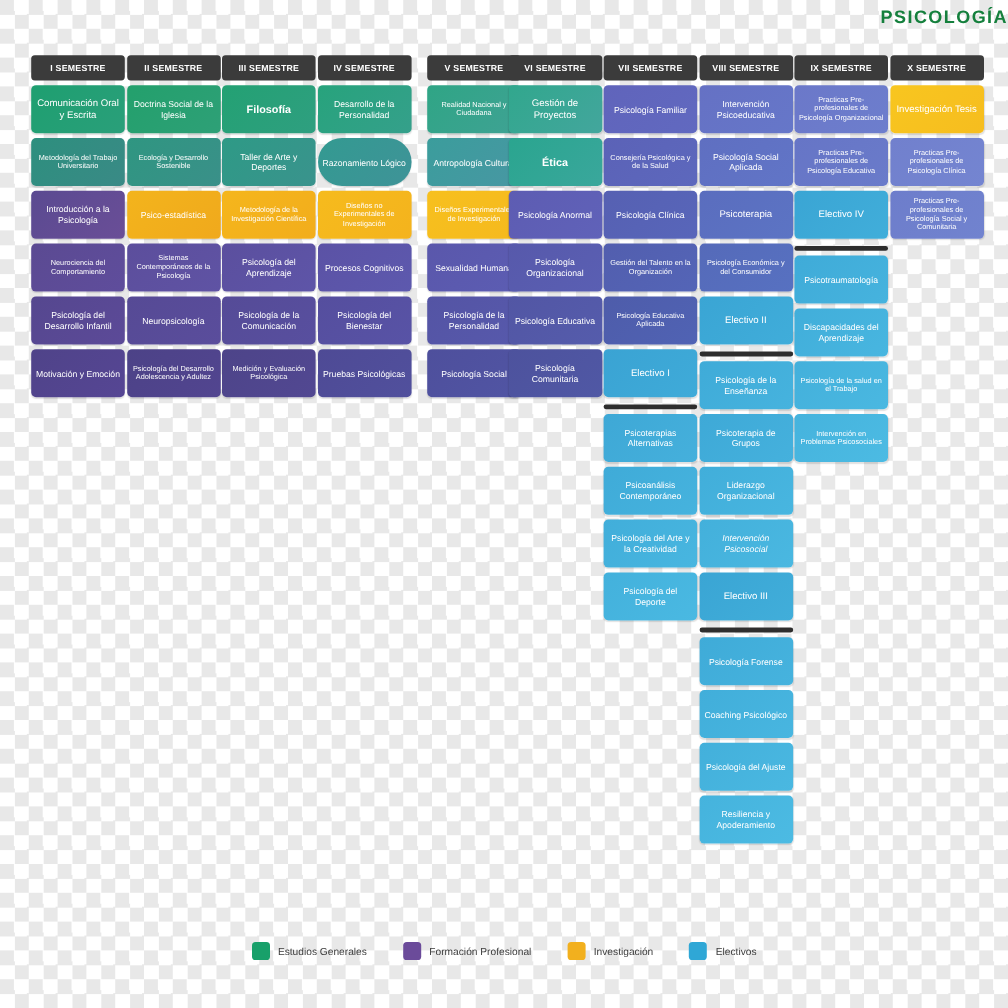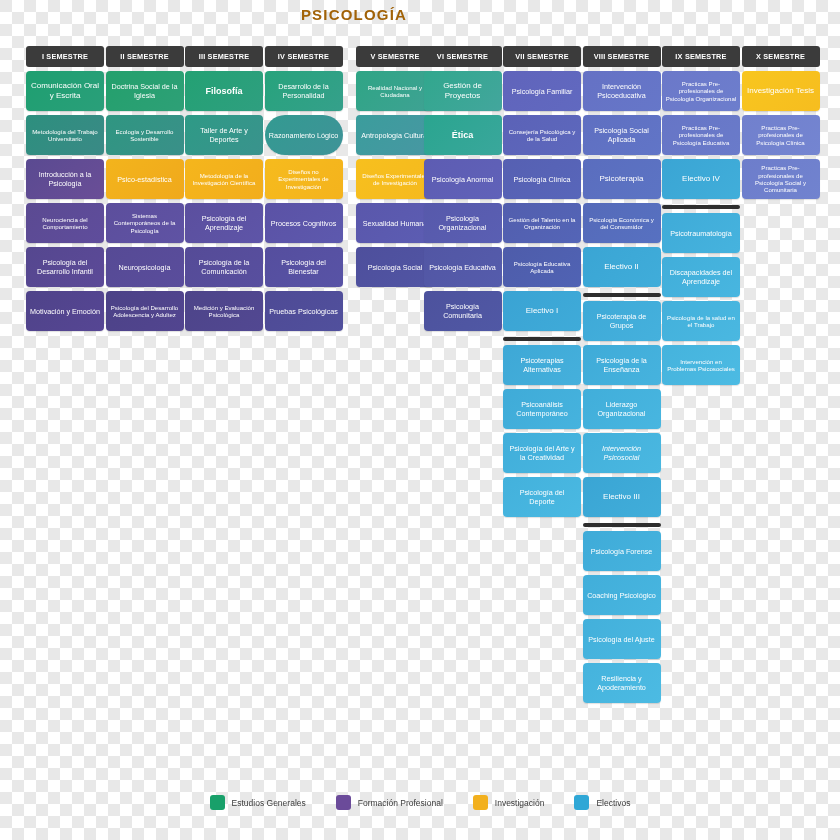--- a/index.html
+++ b/index.html
@@ -6,42 +6,42 @@
   body{
     width:840px;height:840px;
     background:
       repeating-conic-gradient(#ffffff 0% 25%, #e8e8e8 0% 50%) 0 0/24px 24px;
     font-family:"Liberation Sans", sans-serif;
     position:relative;
     overflow:hidden;
   }
   .canvas{position:absolute;left:0;top:0;width:840px;height:840px;}
   #page-title{
-    position:absolute;top:6px;left:0;width:708px;text-align:center;
-    font-size:15px;font-weight:bold;color:#a16207;letter-spacing:1.2px;
+    position:absolute;top:6px;left:0;width:840px;text-align:right;
+    font-size:15px;font-weight:bold;color:#15803d;letter-spacing:1.2px;
   }
   .col{position:absolute;top:46px;width:78px;}
   .hdr{
     height:21px;border-radius:3px;background:#3b3b3b;color:#fff;
     font-size:7.3px;font-weight:bold;letter-spacing:.2px;
     display:flex;align-items:center;justify-content:center;
     text-align:center;
   }
   .course{
     margin-top:4px;height:40px;border-radius:4px;
     color:#ffffff;font-size:7.2px;line-height:9px;
     display:flex;align-items:center;justify-content:center;
     text-align:center;padding:1px 3px;box-sizing:border-box;
     box-shadow:0 1px 1px rgba(0,0,0,.12);
   }
   .course.big{font-size:9px;line-height:11px;font-weight:bold;}
   .course.med{font-size:8px;line-height:10px;}
   .course.small{font-size:6.1px;line-height:7.4px;}
   .divider{margin-top:6px;height:4px;border-radius:2px;background:#2e2e2e;}
-  .legend{position:absolute;left:0;bottom:30px;width:840px;display:flex;
+  .legend{position:absolute;left:0;bottom:40px;width:840px;display:flex;
     justify-content:center;gap:30px;align-items:flex-start;}
   .legend-item{display:flex;align-items:center;gap:7px;}
   .legend-swatch{width:15px;height:15px;border-radius:3px;}
   .legend-label{font-size:8.5px;color:#3b3b3b;}
 </style>
 </head>
 <body>
 
 <div class="canvas">
   <div id="page-title">PSICOLOGÍA</div>
@@ -81,20 +81,21 @@
         <div class="course " style="background: linear-gradient(135deg, rgb(91, 82, 165), rgb(93, 89, 174));">Procesos Cognitivos</div>
         <div class="course " style="background: linear-gradient(135deg, rgb(85, 78, 158), rgb(88, 83, 166));">Psicología del Bienestar</div>
         <div class="course " style="background: linear-gradient(135deg, rgb(78, 74, 149), rgb(81, 80, 157));">Pruebas Psicológicas</div>
       </div>
       <div class="col" style="left: 356px;">
         <div class="hdr">V SEMESTRE</div>
         <div class="course small" style="background: linear-gradient(135deg, rgb(47, 165, 133), rgb(63, 162, 148));">Realidad Nacional y Ciudadana</div>
         <div class="course " style="background: linear-gradient(135deg, rgb(59, 157, 156), rgb(72, 151, 163));">Antropología Cultural</div>
         <div class="course small" style="background: linear-gradient(135deg, rgb(247, 192, 30), rgb(245, 185, 30));">Diseños Experimentales de Investigación</div>
         <div class="course " style="background: linear-gradient(135deg, rgb(90, 87, 171), rgb(92, 93, 179));">Sexualidad Humana</div>
+        <div class="course " style="background: linear-gradient(135deg, rgb(84, 84, 164), rgb(87, 89, 172));">Psicología de la Personalidad</div>
         <div class="course " style="background: linear-gradient(135deg, rgb(78, 79, 156), rgb(81, 85, 164));">Psicología Social</div>
       </div>
       <div class="col" style="left: 423.5px;">
         <div class="hdr">VI SEMESTRE</div>
         <div class="course med" style="background: linear-gradient(135deg, rgb(49, 167, 141), rgb(67, 166, 157));">Gestión de Proyectos</div>
         <div class="course big" style="background: linear-gradient(135deg, rgb(42, 165, 143), rgb(58, 167, 156));">Ética</div>
         <div class="course " style="background: linear-gradient(135deg, rgb(93, 92, 178), rgb(96, 98, 185));">Psicología Anormal</div>
         <div class="course " style="background: linear-gradient(135deg, rgb(87, 89, 171), rgb(90, 95, 179)); text-align: center;">Psicología Organizacional</div>
         <div class="course " style="background: linear-gradient(135deg, rgb(82, 86, 164), rgb(85, 92, 172));">Psicología Educativa</div>
         <div class="course " style="background: linear-gradient(135deg, rgb(77, 82, 157), rgb(80, 88, 165));">Psicología Comunitaria</div>
@@ -114,22 +115,22 @@
         <div class="course " style="background: linear-gradient(135deg, rgb(67, 177, 220), rgb(74, 185, 226));">Psicología del Deporte</div>
       </div>
       <div class="col" style="left: 582.5px;">
         <div class="hdr">VIII SEMESTRE</div>
         <div class="course " style="background: linear-gradient(135deg, rgb(101, 113, 196), rgb(102, 119, 201));">Intervención Psicoeducativa</div>
         <div class="course " style="background: linear-gradient(135deg, rgb(95, 111, 193), rgb(97, 117, 199));">Psicología Social Aplicada</div>
         <div class="course med" style="background: linear-gradient(135deg, rgb(90, 109, 190), rgb(92, 116, 196));">Psicoterapia</div>
         <div class="course small" style="background: linear-gradient(135deg, rgb(85, 106, 185), rgb(87, 113, 193));">Psicología Económica y del Consumidor</div>
         <div class="course med" style="background: linear-gradient(135deg, rgb(58, 165, 212), rgb(64, 173, 218));">Electivo II</div>
         <div class="divider" style="background: rgb(46, 46, 46);"></div>
+        <div class="course " style="background: linear-gradient(135deg, rgb(63, 171, 216), rgb(70, 179, 222));">Psicología de la Enseñanza</div>
         <div class="course " style="background: linear-gradient(135deg, rgb(62, 169, 215), rgb(69, 177, 221));">Psicoterapia de Grupos</div>
-        <div class="course " style="background: linear-gradient(135deg, rgb(63, 171, 216), rgb(70, 179, 222));">Psicología de la Enseñanza</div>
         <div class="course " style="background: linear-gradient(135deg, rgb(65, 174, 218), rgb(72, 182, 224));">Liderazgo Organizacional</div>
         <div class="course " style="background: linear-gradient(135deg, rgb(67, 176, 219), rgb(74, 184, 225)); font-style: italic;">Intervención Psicosocial</div>
         <div class="course med" style="background: linear-gradient(135deg, rgb(58, 165, 212), rgb(65, 174, 218));">Electivo III</div>
         <div class="divider" style="background: rgb(46, 46, 46);"></div>
         <div class="course " style="background: linear-gradient(135deg, rgb(63, 171, 216), rgb(70, 179, 222));">Psicología Forense</div>
         <div class="course " style="background: linear-gradient(135deg, rgb(65, 174, 218), rgb(72, 182, 224));">Coaching Psicológico</div>
         <div class="course " style="background: linear-gradient(135deg, rgb(67, 176, 219), rgb(74, 184, 225));">Psicología del Ajuste</div>
         <div class="course " style="background: linear-gradient(135deg, rgb(69, 179, 221), rgb(76, 187, 227));">Resiliencia y Apoderamiento</div>
       </div>
       <div class="col" style="left: 662px;">

